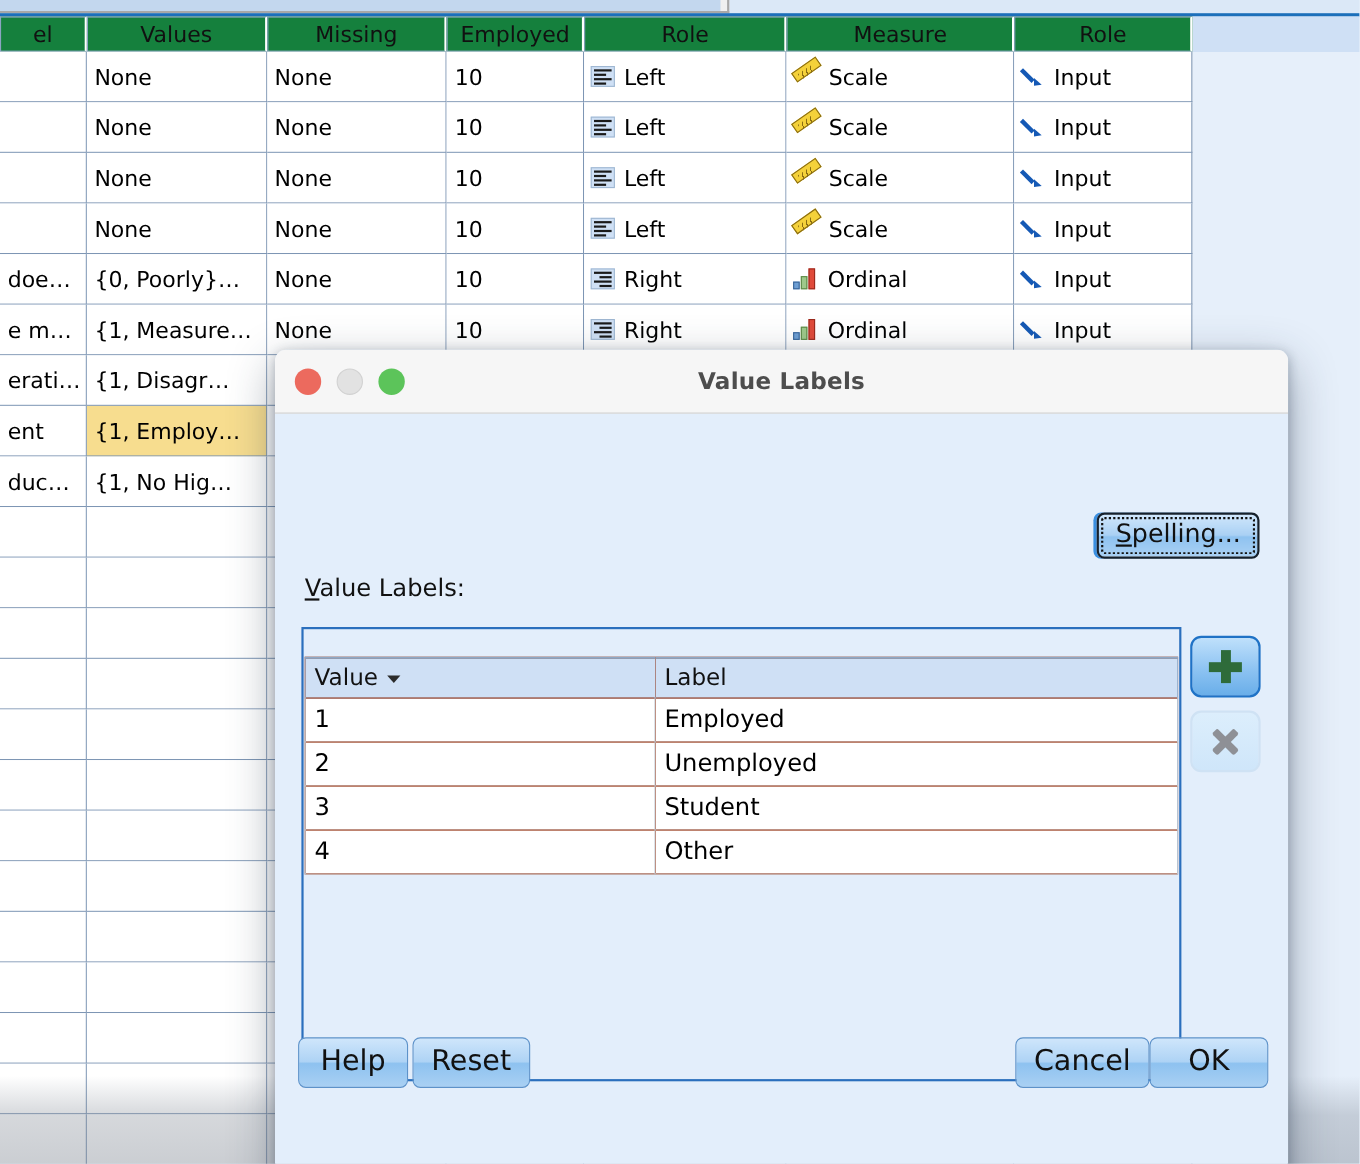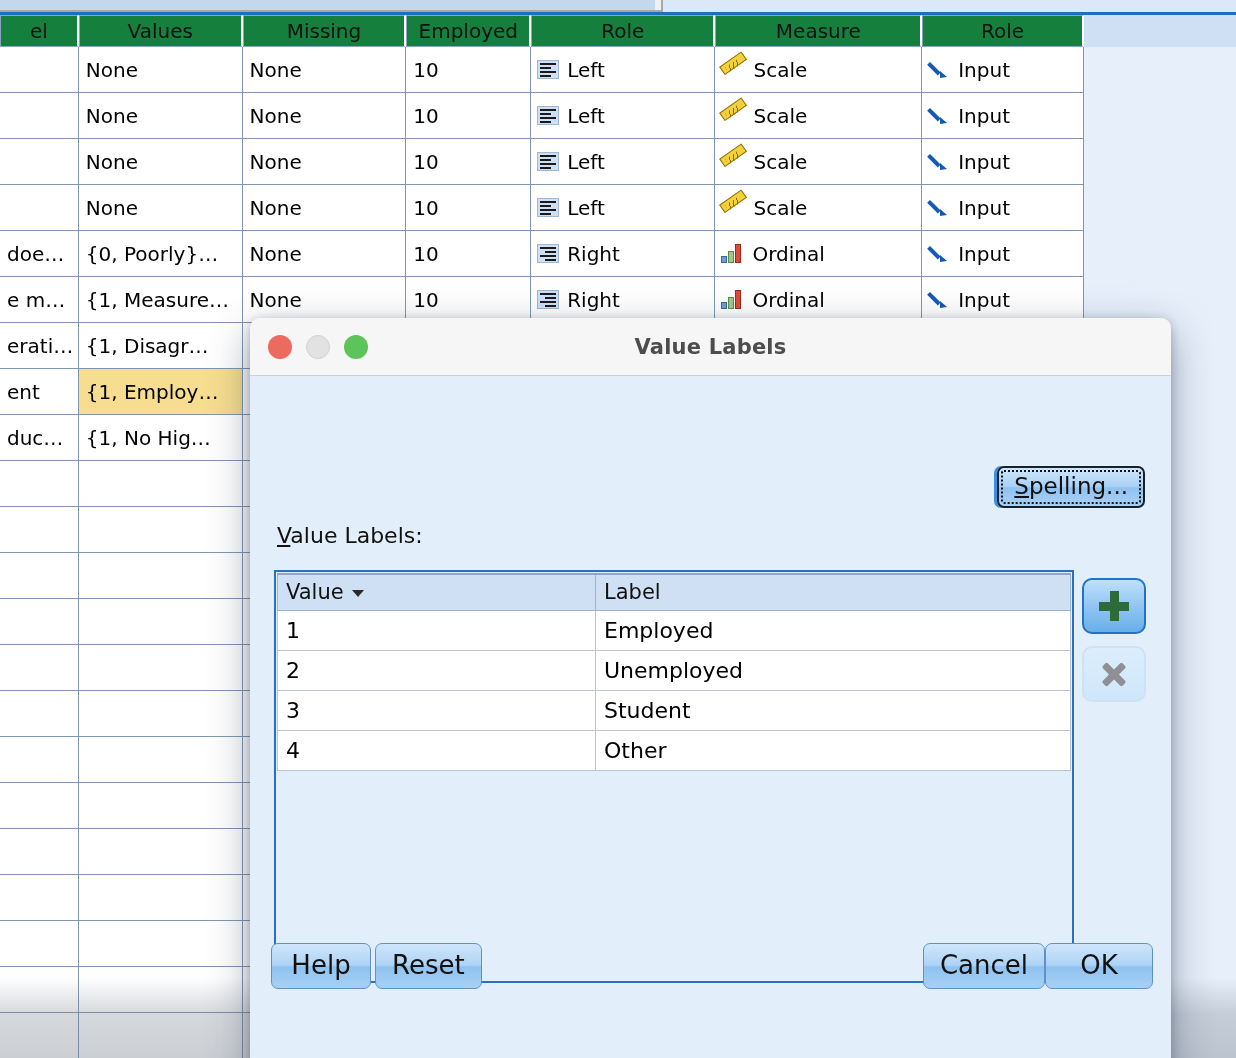--- a/index.html
+++ b/index.html
@@ -196,20 +196,21 @@
   .listbox {
     position: absolute; left: 24px; top: 194px;
     width: 800px; height: 413px;
     background: #e3eefb;
     border: 2px solid #2b6fbd;
     padding: 1px;
   }
   .vl-table {
     width: 100%; border-collapse: collapse; table-layout: fixed;
     background: #c2410c;
+    margin-top: 24px;
   }
   .vl-table th {
     height: 36px;
     background: #cfe0f5;
     border: 1px solid #9db4cf;
     border-top: 2px solid #8ea7c4;
     font-weight: normal; font-size: 21px; color: #111;
     text-align: left; padding: 0 8px; position: relative;
   }
   .vl-table th .sort-caret {

